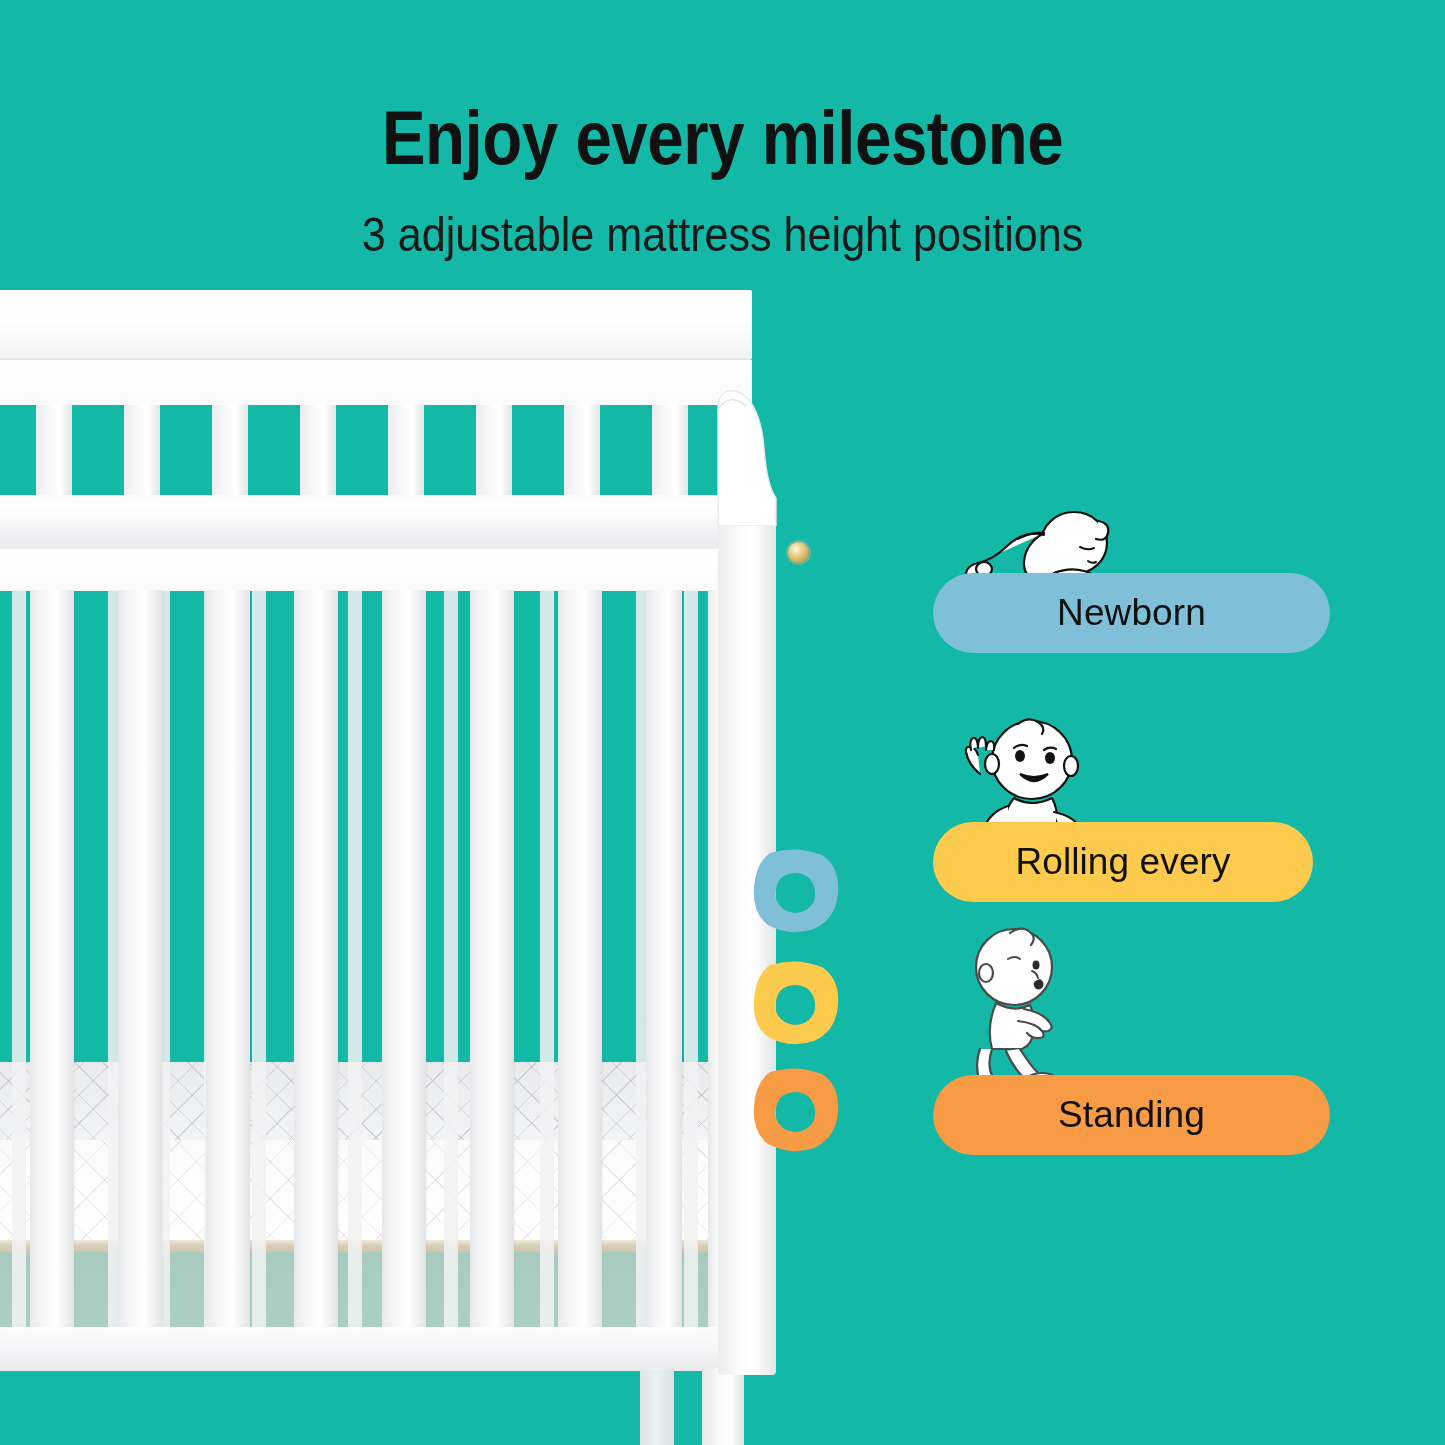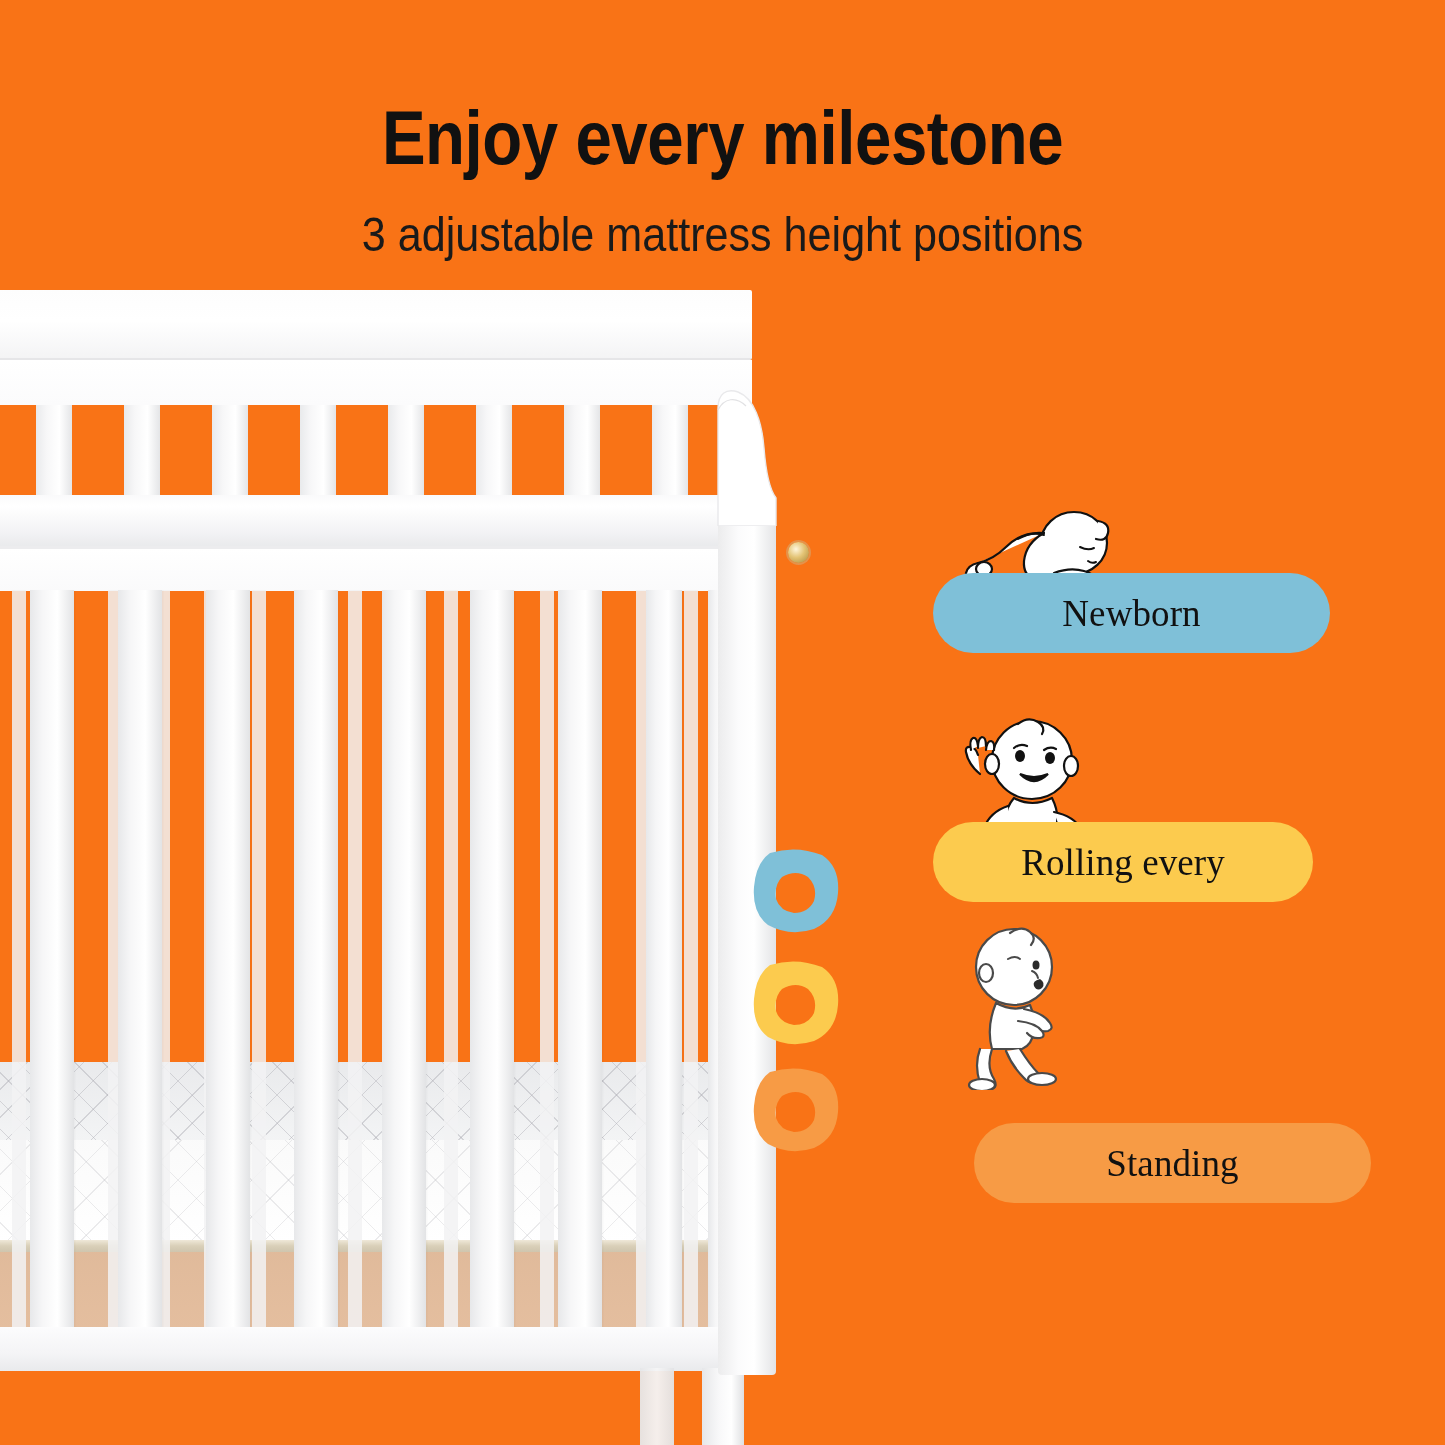--- a/index.html
+++ b/index.html
@@ -1,21 +1,21 @@
 <!DOCTYPE html>
 <html><head>
 <meta charset="utf-8">
 <style>
   html,body{margin:0;padding:0;}
   body{
     width:1445px;height:1445px;overflow:hidden;
     font-family:"Liberation Sans","DejaVu Sans",sans-serif;
     background:#FDF2EC;
   }
-  #stage{position:relative;width:1445px;height:1445px;background:#f97316;overflow:hidden;}
+  #stage{position:relative;width:1445px;height:1445px;background:#14b8a6;overflow:hidden;}
 
   
   .headline{
     position:absolute;left:0;top:96px;width:1445px;text-align:center;
     font-family:"Liberation Sans Narrow","Liberation Sans",sans-serif;
     font-weight:bold;font-size:76px;line-height:84px;color:#111111;
     letter-spacing:-0.5px;transform:scaleX(0.86);transform-origin:50% 50%;
     white-space:nowrap;
   }
   .subhead{
@@ -121,21 +121,21 @@
     display:flex;align-items:center;justify-content:center;
   }
 
   
   .milestone{position:absolute;}
   .pill{
     position:absolute;height:80px;border-radius:40px;
     display:flex;align-items:center;justify-content:center;
   }
   .pill span{
-    font-size:37px;color:#111111;font-family:Liberation Serif, serif;
+    font-size:37px;color:#111111;font-family:Liberation Sans, sans-serif;
     letter-spacing:0.1px;
   }
   .baby{position:absolute;}
 </style>
 </head>
 <body>
 
 <div id="stage">
 
   <div class="headline">Enjoy every milestone</div>
@@ -297,18 +297,18 @@
       </g>
       <g fill="none" stroke="#4a4a4a" stroke-width="2" stroke-linecap="round">
         <path d="M50 34 q7 -4 12 0"></path>
         <path d="M74 46 q5 2 6 7"></path>
       </g>
       <g fill="#2b2b2b">
         <ellipse cx="78" cy="40" rx="3.5" ry="4.5"></ellipse>
         <path d="M82 54 q6 4 2 9 q-5 4 -8 -2 q-2 -5 6 -7 Z"></path>
       </g>
     </svg>
-    <div class="pill" style="left:974px;top:1075px;width:397px;background:#F79B45;margin-top:48px;">
+    <div class="pill" style="left:933px;top:1075px;width:397px;background:#F79B45;">
       <span>Standing</span>
     </div>
   </div>
 
 </div>
 
 </body></html>

